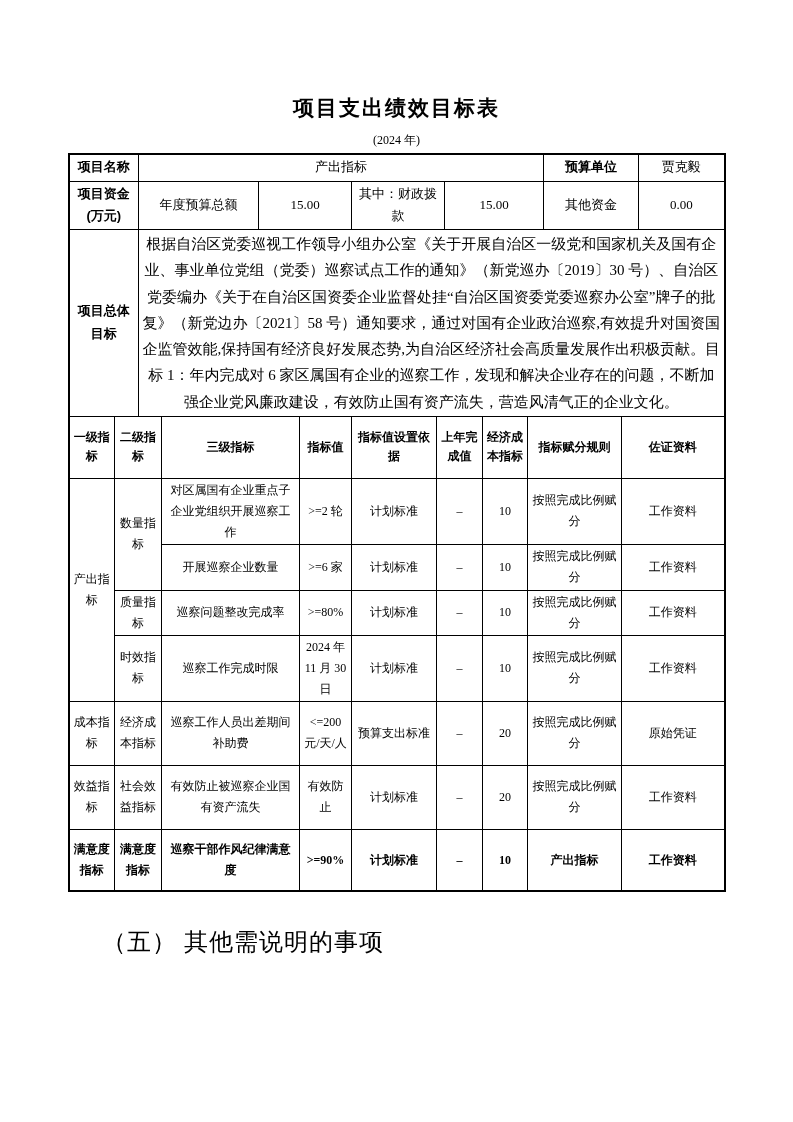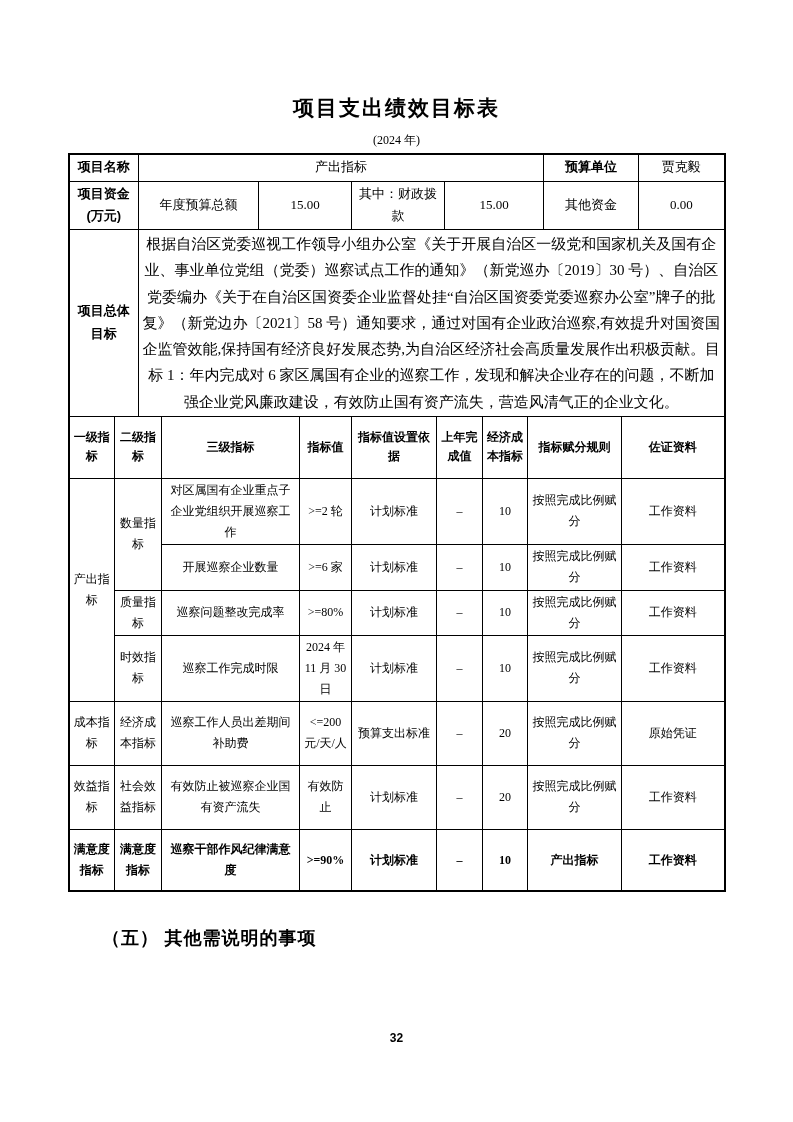--- a/index.html
+++ b/index.html
@@ -58,22 +58,22 @@
   .r-hdr  { height: 62px; }
   .r-i1 { height: 46px; }
   .r-i2 { height: 46px; }
   .r-i3 { height: 40px; }
   .r-i4 { height: 58px; }
   .r-i5 { height: 64px; }
   .r-i6 { height: 64px; }
   .r-i7 { height: 62px; font-weight: bold; }
   .sec-heading {
     margin: 34px 0 0 102px;
-    font-size: 18px;
-    font-weight: bold;
+    font-size: 24px;
+    font-weight: normal;
     letter-spacing: 1px;
   }
   .sec-body {
     margin: 24px 0 0 102px;
     font-size: 16px;
     letter-spacing: 1.5px;
   }
   .page-num {
     position: absolute;
     top: 1023px;
@@ -221,15 +221,14 @@
       <td>–</td>
       <td>10</td>
       <td>产出指标</td>
       <td>工作资料</td>
     </tr>
   </tbody>
     </table>
 
   <div class="sec-heading">（五） 其他需说明的事项</div>
 
-  <div class="page-num">32</div>
 
 </div>
 
 </body></html>

